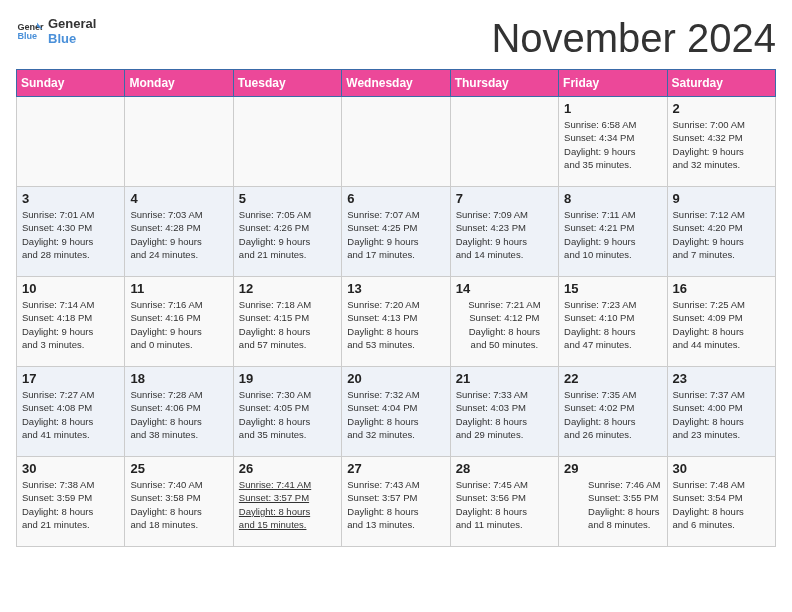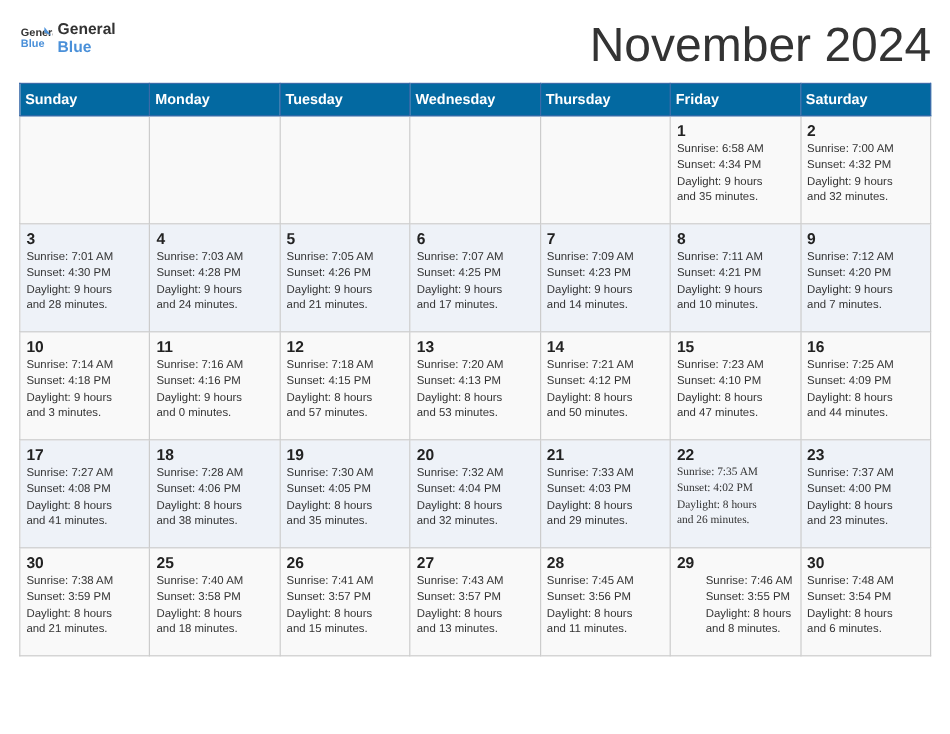--- a/index.html
+++ b/index.html
@@ -37,21 +37,21 @@
       font-size: 16px;
       font-weight: 400;
       color: #555;
     }
     table {
       width: 100%;
       border-collapse: collapse;
       table-layout: fixed;
     }
     thead tr th {
-      background: #0369a1;
+      background: #ec4899;
       color: #fff;
       font-size: 12px;
       font-weight: bold;
       padding: 6px 4px;
       text-align: left;
       border: 1px solid #3a6aa8;
     }
     tbody tr td {
       border: 1px solid #ccc;
       vertical-align: top;
@@ -208,21 +208,21 @@
         </td>
         <td>
           <span class="day-num">13</span>
           <div class="day-info" style="white-space: pre-line;">Sunrise: 7:20 AM
 Sunset: 4:13 PM
 Daylight: 8 hours
 and 53 minutes.</div>
         </td>
         <td>
           <span class="day-num">14</span>
-          <div class="day-info" style="white-space: pre-line;">Sunrise: 7:21 AM
+          <div class="day-info" style="white-space: pre-line; text-align: center;">Sunrise: 7:21 AM
 Sunset: 4:12 PM
 Daylight: 8 hours
 and 50 minutes.</div>
         </td>
         <td>
           <span class="day-num">15</span>
           <div class="day-info" style="white-space: pre-line;">Sunrise: 7:23 AM
 Sunset: 4:10 PM
 Daylight: 8 hours
 and 47 minutes.</div>
@@ -266,21 +266,21 @@
         </td>
         <td>
           <span class="day-num">21</span>
           <div class="day-info" style="white-space: pre-line;">Sunrise: 7:33 AM
 Sunset: 4:03 PM
 Daylight: 8 hours
 and 29 minutes.</div>
         </td>
         <td>
           <span class="day-num">22</span>
-          <div class="day-info" style="white-space: pre-line; font-family: Liberation Serif, serif;">Sunrise: 7:35 AM
+          <div class="day-info" style="white-space: pre-line;">Sunrise: 7:35 AM
 Sunset: 4:02 PM
 Daylight: 8 hours
 and 26 minutes.</div>
         </td>
         <td>
           <span class="day-num">23</span>
           <div class="day-info" style="white-space: pre-line;">Sunrise: 7:37 AM
 Sunset: 4:00 PM
 Daylight: 8 hours
 and 23 minutes.</div>
@@ -296,21 +296,21 @@
         </td>
         <td>
           <span class="day-num">25</span>
           <div class="day-info" style="white-space: pre-line;">Sunrise: 7:40 AM
 Sunset: 3:58 PM
 Daylight: 8 hours
 and 18 minutes.</div>
         </td>
         <td>
           <span class="day-num">26</span>
-          <div class="day-info" style="white-space: pre-line;">Sunrise: 7:41 AM
+          <div class="day-info" style="white-space: pre-line; text-decoration: underline;">Sunrise: 7:41 AM
 Sunset: 3:57 PM
 Daylight: 8 hours
 and 15 minutes.</div>
         </td>
         <td>
           <span class="day-num">27</span>
           <div class="day-info" style="white-space: pre-line;">Sunrise: 7:43 AM
 Sunset: 3:57 PM
 Daylight: 8 hours
 and 13 minutes.</div>

